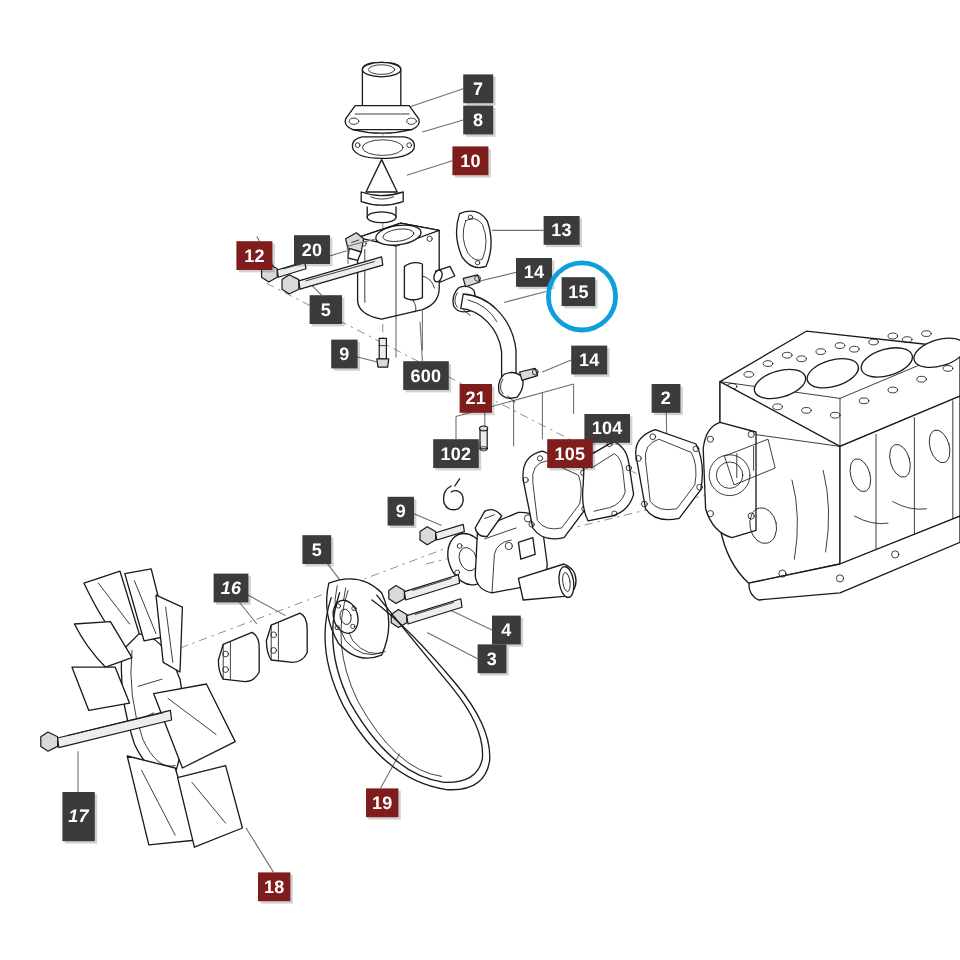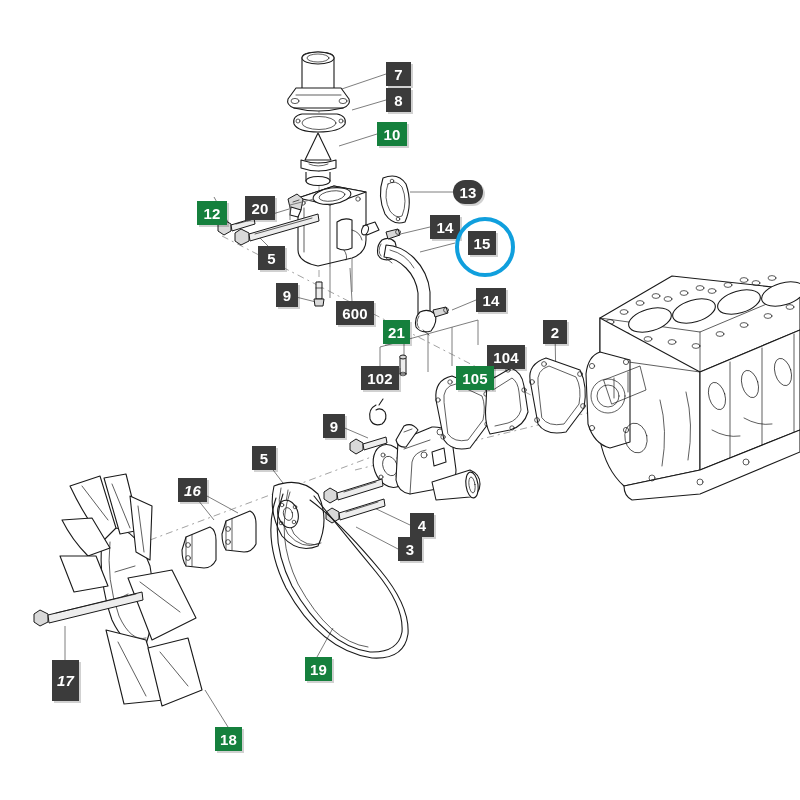--- a/index.html
+++ b/index.html
@@ -6,21 +6,21 @@
   body{width:800px;height:800px;overflow:hidden;
        font-family:"Liberation Sans","DejaVu Sans",sans-serif;}
   #stage{position:relative;width:800px;height:800px;background:#ffffff;}
   #art{position:absolute;left:0;top:0;width:800px;height:800px;}
 
   .badge{position:absolute;display:flex;align-items:center;justify-content:center;
          font-weight:bold;letter-spacing:0.2px;line-height:1;
          box-shadow:2px 2px 0 rgba(0,0,0,0.18);
          -webkit-user-select:none;user-select:none;}
   .badge.dark{background:#3b3b3b;color:#ffffff;}
-  .badge.cyan{background:#15803d;color:#ffffff;}
+  .badge.cyan{background:#7f1d1d;color:#ffffff;}
 
   .hl-ring{position:absolute;border-radius:50%;
            border:4px solid #109fdd;background:transparent;}
 </style>
 </head>
 <body>
 
 <div id="stage">
 
   <svg id="art" viewBox="0 0 800 800">
@@ -397,21 +397,21 @@
     </g>
 
   </svg>
 
   <div id="badges">
       <div class="badge dark" style="left: 386px; top: 62px; width: 25px; height: 24px; font-size: 15px;">7</div>
       <div class="badge dark" style="left: 386px; top: 88px; width: 25px; height: 24px; font-size: 15px;">8</div>
       <div class="badge cyan" style="left: 377px; top: 122px; width: 30px; height: 24px; font-size: 15px;">10</div>
       <div class="badge cyan" style="left: 197px; top: 185px; width: 30px; height: 24px; font-size: 15px; margin-top: 16px;">12</div>
       <div class="badge dark" style="left: 245px; top: 196px; width: 30px; height: 24px; font-size: 15px;">20</div>
-      <div class="badge dark" style="left: 453px; top: 180px; width: 30px; height: 24px; font-size: 15px; border-radius: 12px;">13</div>
+      <div class="badge dark" style="left: 453px; top: 180px; width: 30px; height: 24px; font-size: 15px;">13</div>
       <div class="badge dark" style="left: 258px; top: 246px; width: 27px; height: 24px; font-size: 15px;">5</div>
       <div class="badge dark" style="left: 430px; top: 215px; width: 30px; height: 24px; font-size: 15px;">14</div>
       <div class="badge dark" style="left: 468px; top: 231px; width: 28px; height: 24px; font-size: 15px;">15</div>
       <div class="badge dark" style="left: 276px; top: 283px; width: 22px; height: 24px; font-size: 15px;">9</div>
       <div class="badge dark" style="left: 336px; top: 301px; width: 38px; height: 24px; font-size: 15px;">600</div>
       <div class="badge dark" style="left: 476px; top: 288px; width: 30px; height: 24px; font-size: 15px;">14</div>
       <div class="badge cyan" style="left: 383px; top: 320px; width: 27px; height: 24px; font-size: 15px;">21</div>
       <div class="badge dark" style="left: 543px; top: 320px; width: 24px; height: 24px; font-size: 15px;">2</div>
       <div class="badge dark" style="left: 487px; top: 345px; width: 38px; height: 24px; font-size: 15px;">104</div>
       <div class="badge dark" style="left: 361px; top: 366px; width: 38px; height: 24px; font-size: 15px;">102</div>

